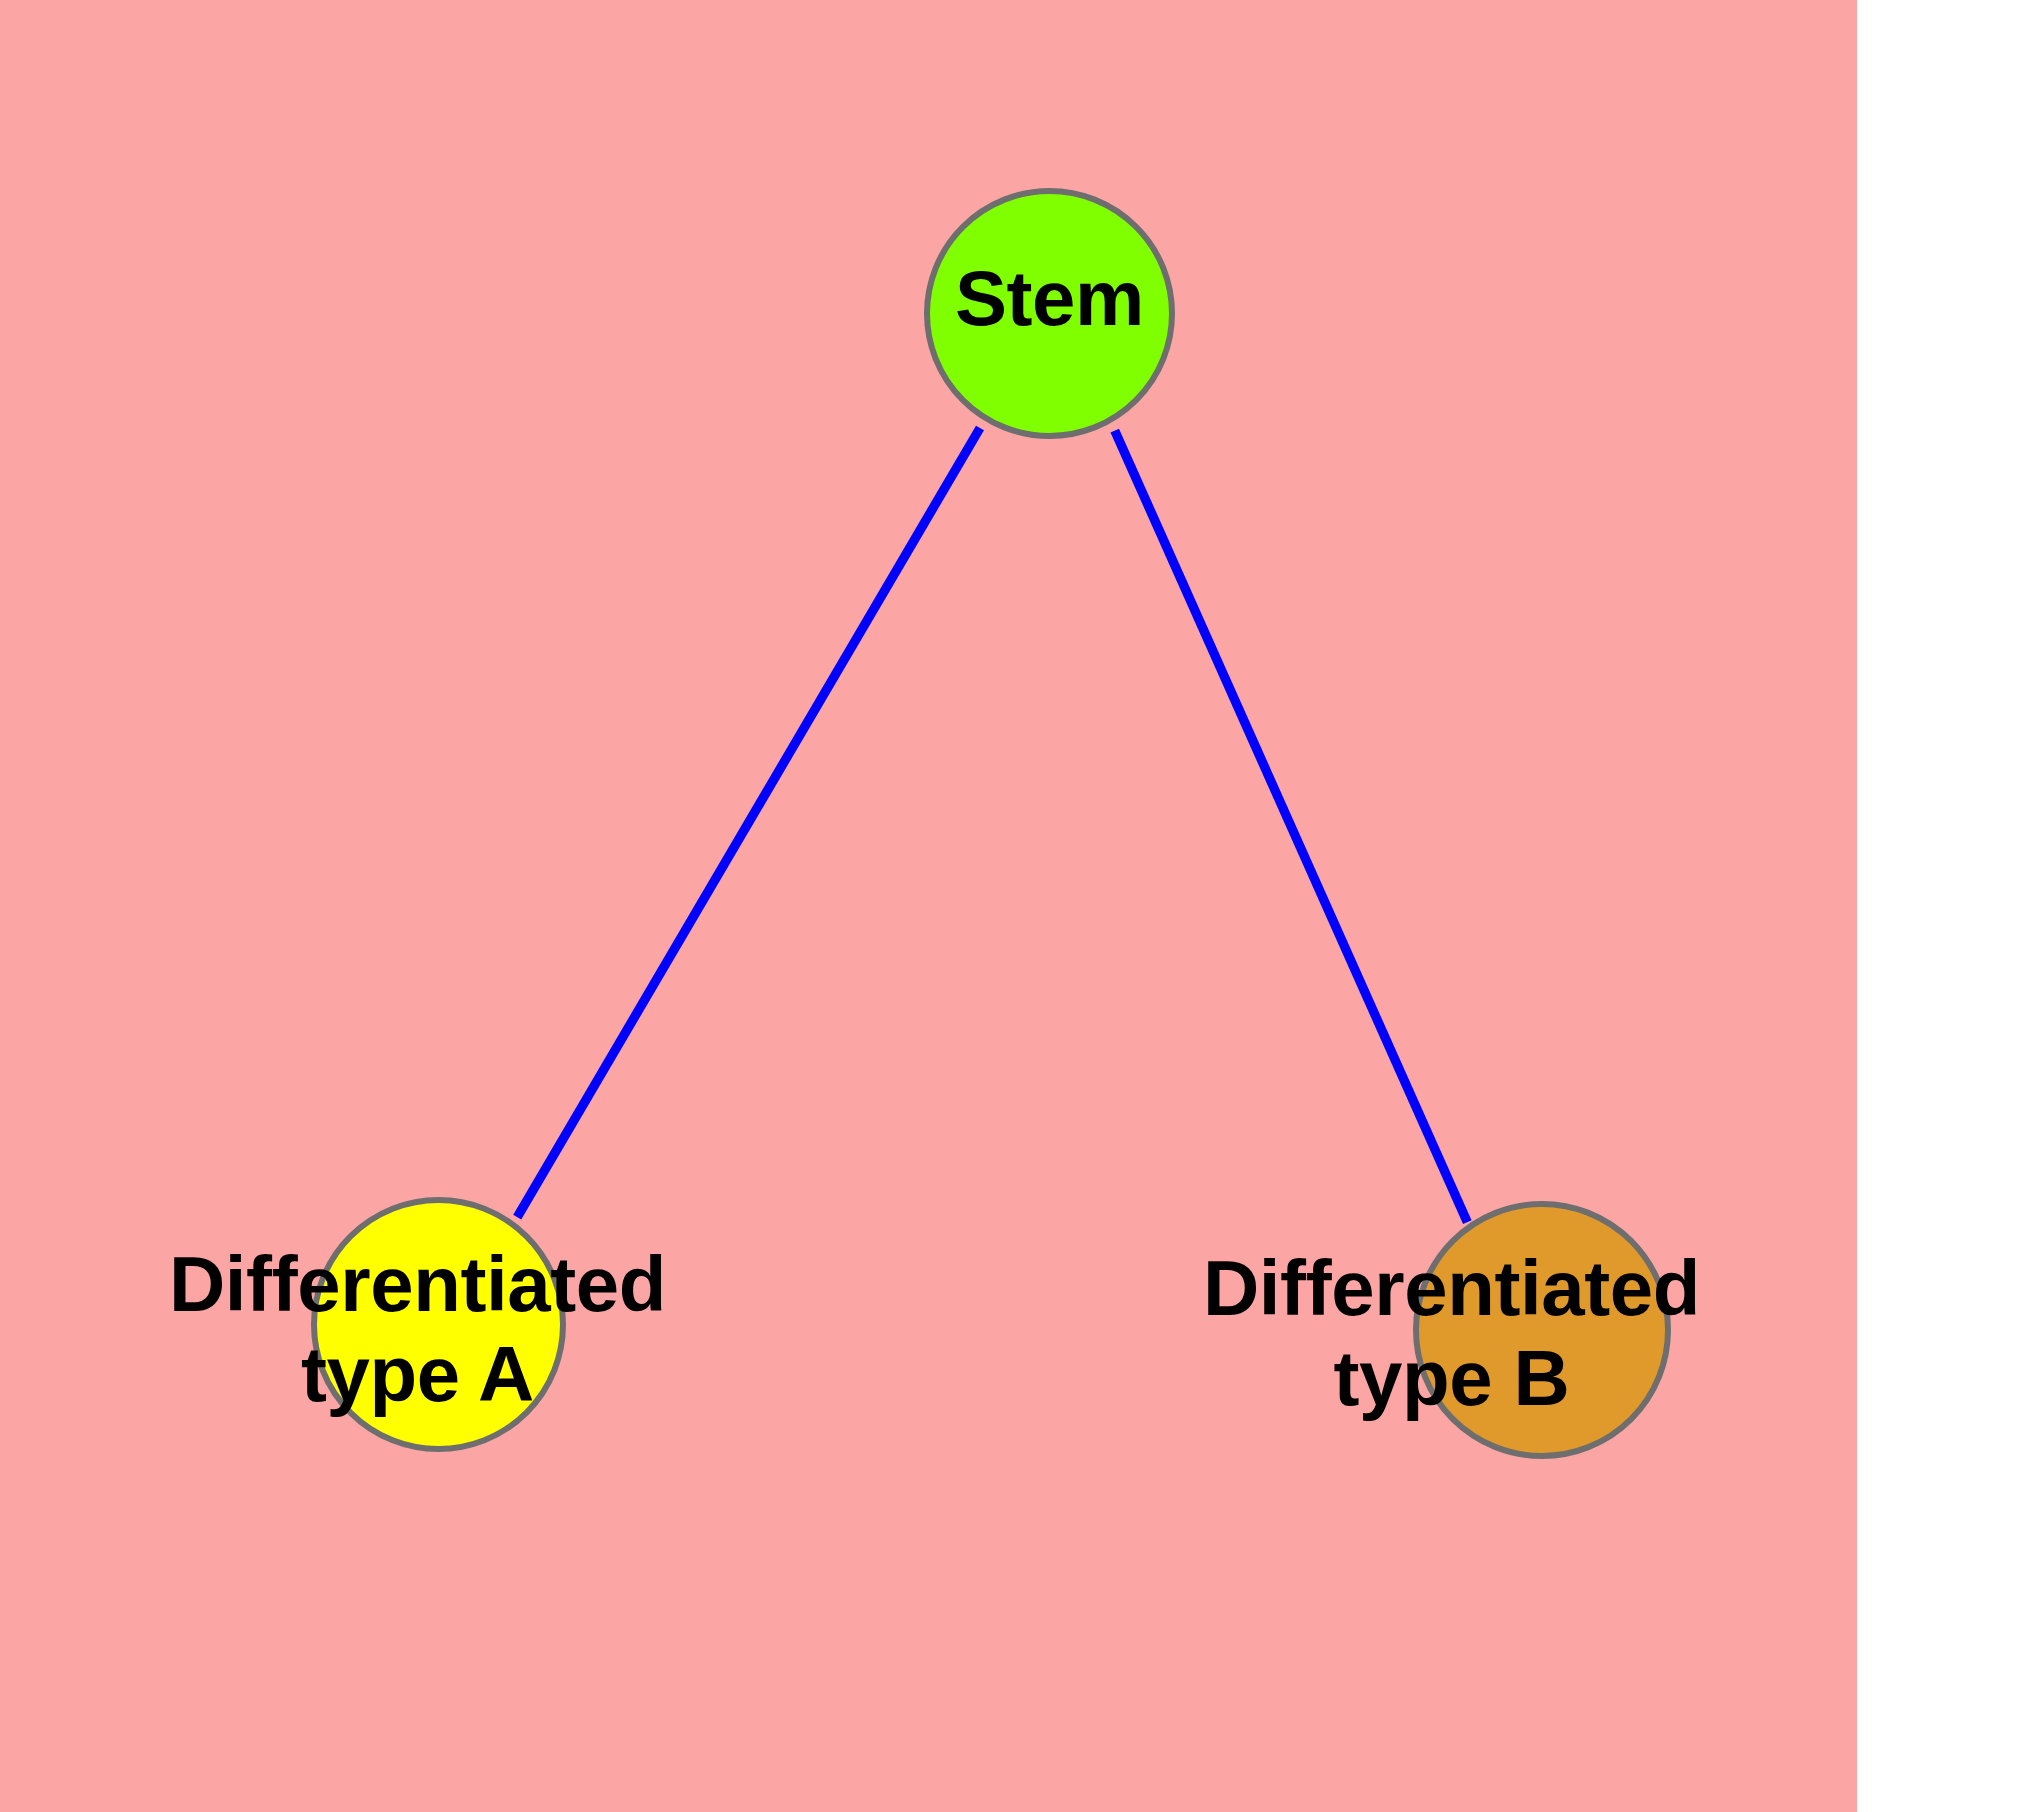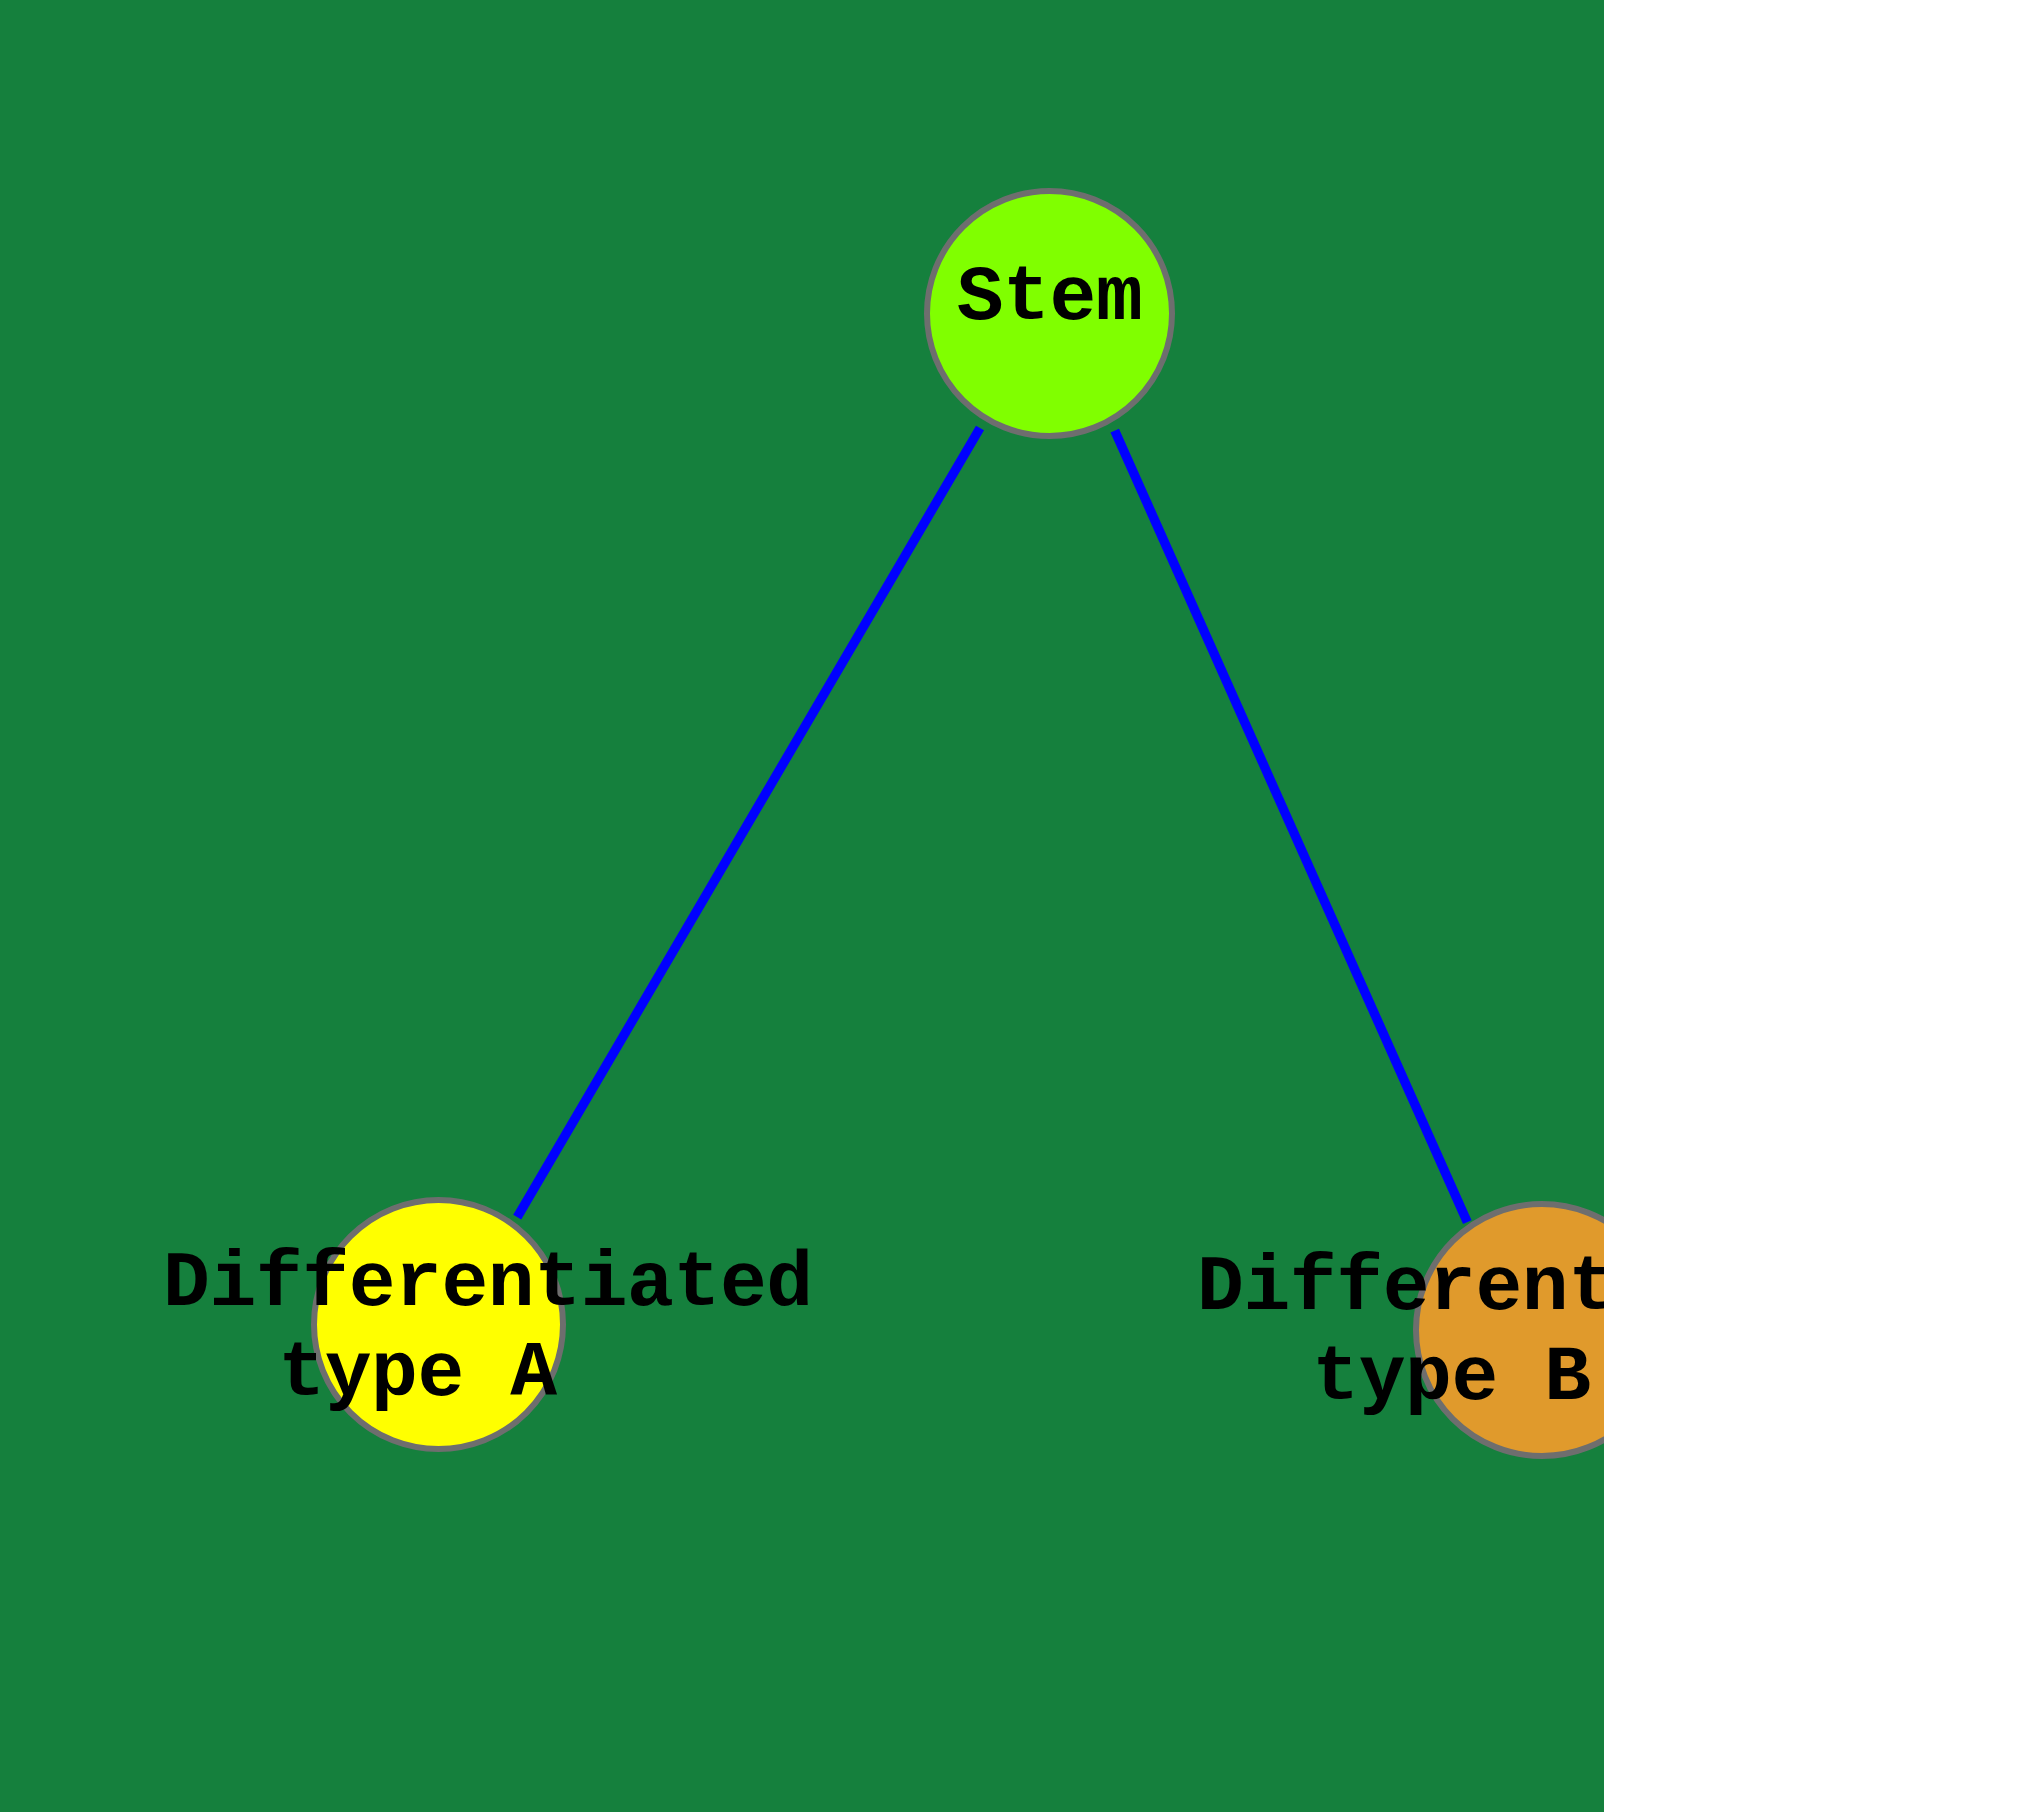--- a/index.html
+++ b/index.html
@@ -2,25 +2,25 @@
 <html style="font-size:13.6px"><head>
 <meta charset="utf-8">
 <style>
   html, body {
     margin: 0;
     padding: 0;
     background: #ffffff;
   }
   #canvas {
     position: relative;
-    width: 1604px;
+    width: 1857px;
     height: 1812px;
-    background: #15803d;
+    background: #fca5a5;
     overflow: hidden;
-    font-family: Liberation Mono, monospace;
+    font-family: Liberation Sans, sans-serif;
   }
   #edges {
     position: absolute;
     left: 0;
     top: 0;
     width: 2021px;
     height: 1812px;
   }
   .node {
     position: absolute;

